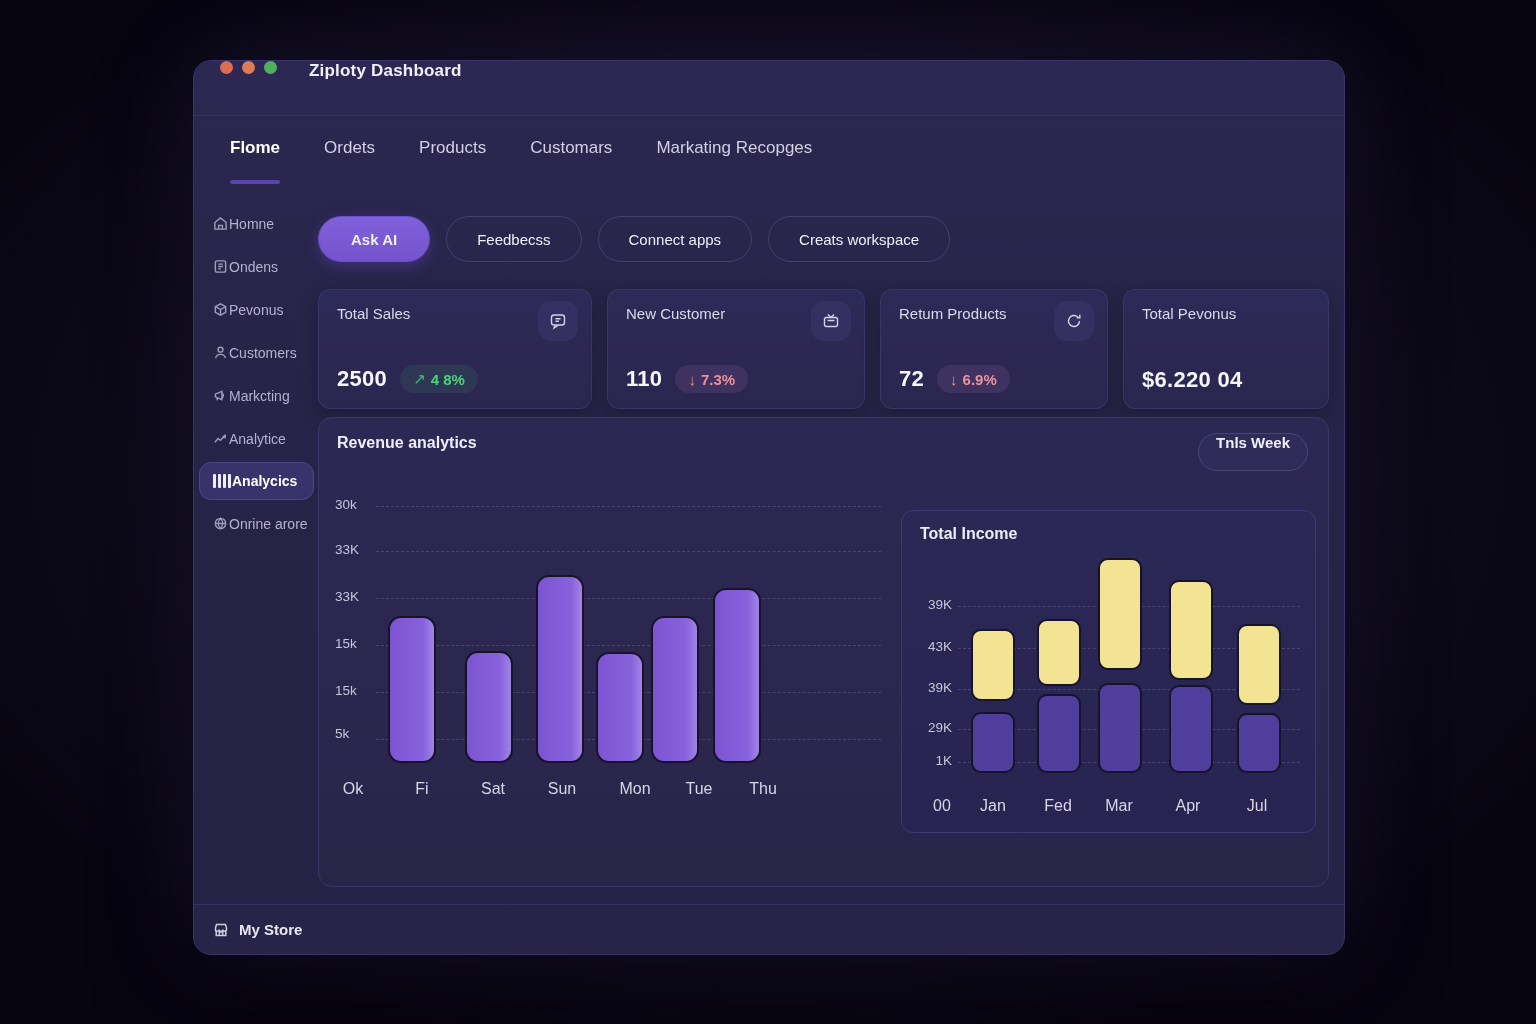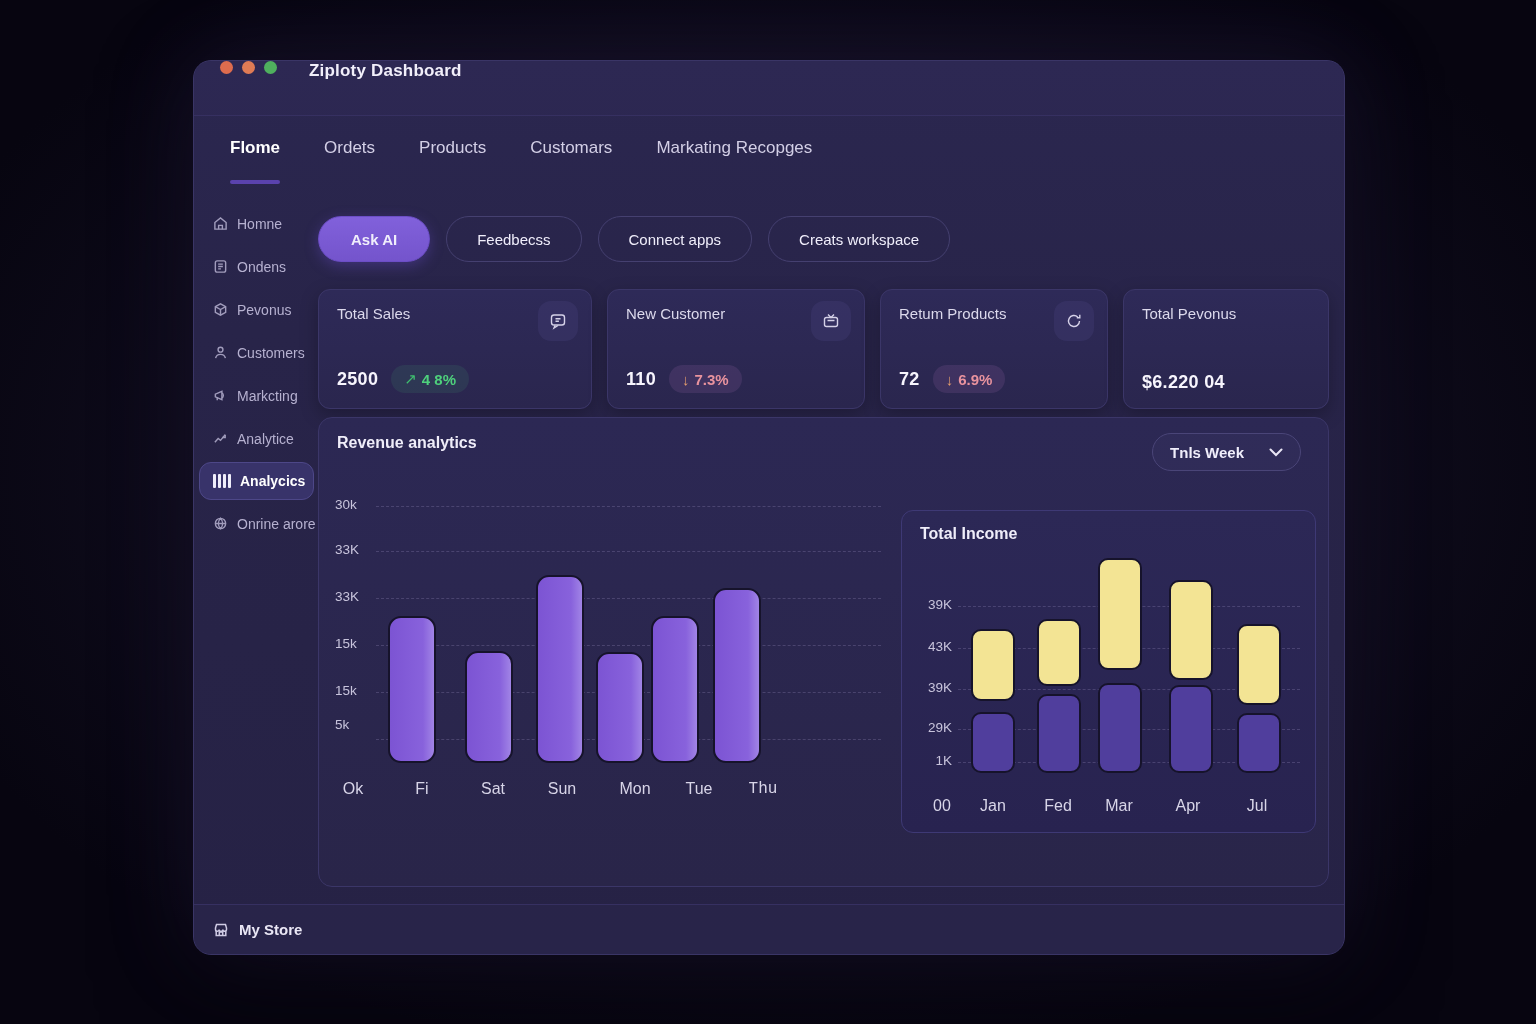--- a/index.html
+++ b/index.html
@@ -23,21 +23,21 @@
   .dot1 { background:#de6c4e; } .dot2 { background:#df7b55; } .dot3 { background:#4fb05e; }
   .win-title { margin-left:32px; font-size:17px; font-weight:700; letter-spacing:0.2px; color:#f1effa; }
   
   .navbar { display:flex; gap:44px; padding:22px 0 0 36px; height:70px; }
   .nav-item { position:relative; font-size:17px; font-weight:500; color:#d3cfe6; cursor:default; padding-bottom:14px; }
   .nav-item.active { color:#ffffff; font-weight:700; }
   .nav-item.active::after { content:""; position:absolute; left:0; right:0; bottom:2px; height:4px; border-radius:3px; background:#5a42ad; }
   
   .content { display:flex; height:720px; }
   .sidebar { width:124px; padding-top:16px; flex-shrink:0; }
-  .side-item { display:flex; align-items:center; gap:9px; height:43px; padding-left:19px; font-size:14px; color:#b6b1d0; white-space:nowrap; }
+  .side-item { display:flex; align-items:center; gap:1px; height:43px; padding-left:19px; font-size:14px; color:#b6b1d0; white-space:nowrap; }
   .side-item svg { flex-shrink:0; opacity:0.85; }
   .side-item.active { margin:2px 4px 2px 5px; height:38px; padding-left:13px; background:#38336a; border:1px solid #4d4788; border-radius:12px; color:#ffffff; font-weight:600; }
   .bars-icon { display:flex; gap:2px; align-items:flex-end; }
   .bars-icon i { display:block; width:3px; height:14px; background:#efedfa; border-radius:1px; }
   .main { flex:1; padding:30px 15px 0 0; }
   
   .actions { display:flex; gap:16px; }
   .btn { height:46px; border-radius:23px; display:flex; align-items:center; font-size:15px; color:#f0eefb; background:transparent; border:1px solid #454070; padding:0 30px; cursor:default; }
   .btn.primary { background:linear-gradient(180deg,#8161db,#7454cc); border:1px solid #6c4ec6; font-weight:600; padding:0 32px; box-shadow:0 4px 14px rgba(110,80,210,0.35); }
   
@@ -45,30 +45,30 @@
   .card {
     position:relative; height:120px; border-radius:12px; padding:15px 18px;
     background:linear-gradient(180deg,#2e2a58 0%, #2a264e 100%);
     border:1px solid #3b3668;
     box-shadow:0 6px 18px rgba(0,0,0,0.25);
   }
   .card-title { font-size:15px; color:#dcd9ec; }
   .card-icon { position:absolute; top:11px; right:13px; width:40px; height:40px; border-radius:13px; background:rgba(70,62,120,0.35); display:grid; place-items:center; }
   .card-icon svg { stroke:#d5d1e8; }
   .value-row { position:absolute; left:18px; bottom:15px; display:flex; align-items:center; gap:13px; }
-  .card-value { font-size:18px; font-weight:700; color:#f7f5fd; letter-spacing:0.3px;text-align:right; }
+  .card-value { font-size:22px; font-weight:700; color:#f7f5fd; letter-spacing:0.3px;text-align:right; }
   .badge { display:flex; align-items:center; gap:5px; height:28px; padding:0 13px; border-radius:14px; font-size:15px; font-weight:600; }
   .badge.up { color:#4ed17c; background:rgba(78,209,124,0.10); }
   .badge.down { color:#e9939e; background:rgba(200,130,210,0.13); }
   .badge.down .b-ico { color:#e09a6d; font-weight:400; }
   .badge.up .b-ico { color:#3fbf6f; font-weight:400; }
   
   .revenue { position:relative; margin-top:8px; height:470px; border-radius:14px; background:linear-gradient(180deg,#2c2854 0%, #292549 100%); border:1px solid #3b3668; }
   .rev-title { position:absolute; left:18px; top:16px; font-size:16px; font-weight:600; color:#efedf9; }
-  .range-select { position:absolute; right:27px; top:15px; height:38px; border-radius:19px; border:1px solid #4a4578; display:flex; align-items:center; gap:25px; padding:0 17px; font-size:15px; font-weight:600; color:#f0eefb; background:rgba(60,54,105,0.25); cursor:default; }
+  .range-select { position:absolute; right:20px; top:15px; height:38px; border-radius:19px; border:1px solid #4a4578; display:flex; align-items:center; gap:25px; padding:0 17px; font-size:15px; font-weight:600; color:#f0eefb; background:rgba(60,54,105,0.25); cursor:default;flex-direction:column; }
   
   .tick-label { position:absolute; font-size:13.5px; color:#c8c4dc; }
   .gridline { position:absolute; height:0; border-top:1px dashed rgba(185,175,225,0.22); }
   .x-label { position:absolute; font-size:16px; color:#d8d5e8; transform:translateX(-50%); }
   .bar { position:absolute; border:2px solid #16132b; }
   #chart1 { position:absolute; left:0; top:0; width:582px; height:420px; }
   #chart1 .bar { border-radius:13px; background:linear-gradient(90deg,#7c54d3 0%, #8862dc 75%, #a184e6 100%); }
   .income-card { position:absolute; left:582px; top:92px; width:415px; height:323px; background:linear-gradient(180deg,#2c2856 0%, #282350 100%); border:1px solid #3e3975; border-radius:12px; }
   .income-title { position:absolute; left:18px; top:14px; font-size:16px; font-weight:600; color:#efedf9; }
   .income-card .bar { border-radius:10px; }
@@ -241,34 +241,34 @@
             <div class="tick-label" style="left: 16px; top: 79px;">30k</div>
             <div class="gridline" style="left: 57px; width: 505px; top: 133px;"></div>
             <div class="tick-label" style="left: 16px; top: 124px;">33K</div>
             <div class="gridline" style="left: 57px; width: 505px; top: 180px;"></div>
             <div class="tick-label" style="left: 16px; top: 171px;">33K</div>
             <div class="gridline" style="left: 57px; width: 505px; top: 227px;"></div>
             <div class="tick-label" style="left: 16px; top: 218px;">15k</div>
             <div class="gridline" style="left: 57px; width: 505px; top: 274px;"></div>
             <div class="tick-label" style="left: 16px; top: 265px;">15k</div>
             <div class="gridline" style="left: 57px; width: 505px; top: 321px;"></div>
-            <div class="tick-label" style="left: 16px; top: 299px;">5k</div>
+            <div class="tick-label" style="left: 16px; top: 308px;">5k</div>
             <div class="bar" style="left: 69px; width: 48px; bottom: 75px; height: 147px;"></div>
             <div class="bar" style="left: 146px; width: 48px; bottom: 75px; height: 112px;"></div>
             <div class="bar" style="left: 217px; width: 48px; bottom: 75px; height: 188px;"></div>
             <div class="bar" style="left: 277px; width: 48px; bottom: 75px; height: 111px;"></div>
             <div class="bar" style="left: 332px; width: 48px; bottom: 75px; height: 147px;"></div>
             <div class="bar" style="left: 394px; width: 48px; bottom: 75px; height: 175px;"></div>
             <div class="x-label" style="left: 34px; top: 362px;">Ok</div>
             <div class="x-label" style="left: 103px; top: 362px;">Fi</div>
             <div class="x-label" style="left: 174px; top: 362px;">Sat</div>
             <div class="x-label" style="left: 243px; top: 362px;">Sun</div>
             <div class="x-label" style="left: 316px; top: 362px;">Mon</div>
             <div class="x-label" style="left: 380px; top: 362px;">Tue</div>
-            <div class="x-label" style="left: 444px; top: 362px; font-family: Liberation Mono, monospace;">Thu</div>
+            <div class="x-label" style="left: 444px; top: 362px;">Thu</div>
           </div>
 
         <div class="income-card">
           <div class="income-title">Total Income</div>
           <div id="chart2" style="position: absolute; inset: 0px;">
               <div class="gridline" style="left: 56px; width: 342px; top: 95px;"></div>
               <div class="tick-label" style="left: 20px; width: 30px; top: 86px; text-align: right;">39K</div>
               <div class="gridline" style="left: 56px; width: 342px; top: 137px;"></div>
               <div class="tick-label" style="left: 20px; width: 30px; top: 128px; text-align: right;">43K</div>
               <div class="gridline" style="left: 56px; width: 342px; top: 178px;"></div>

